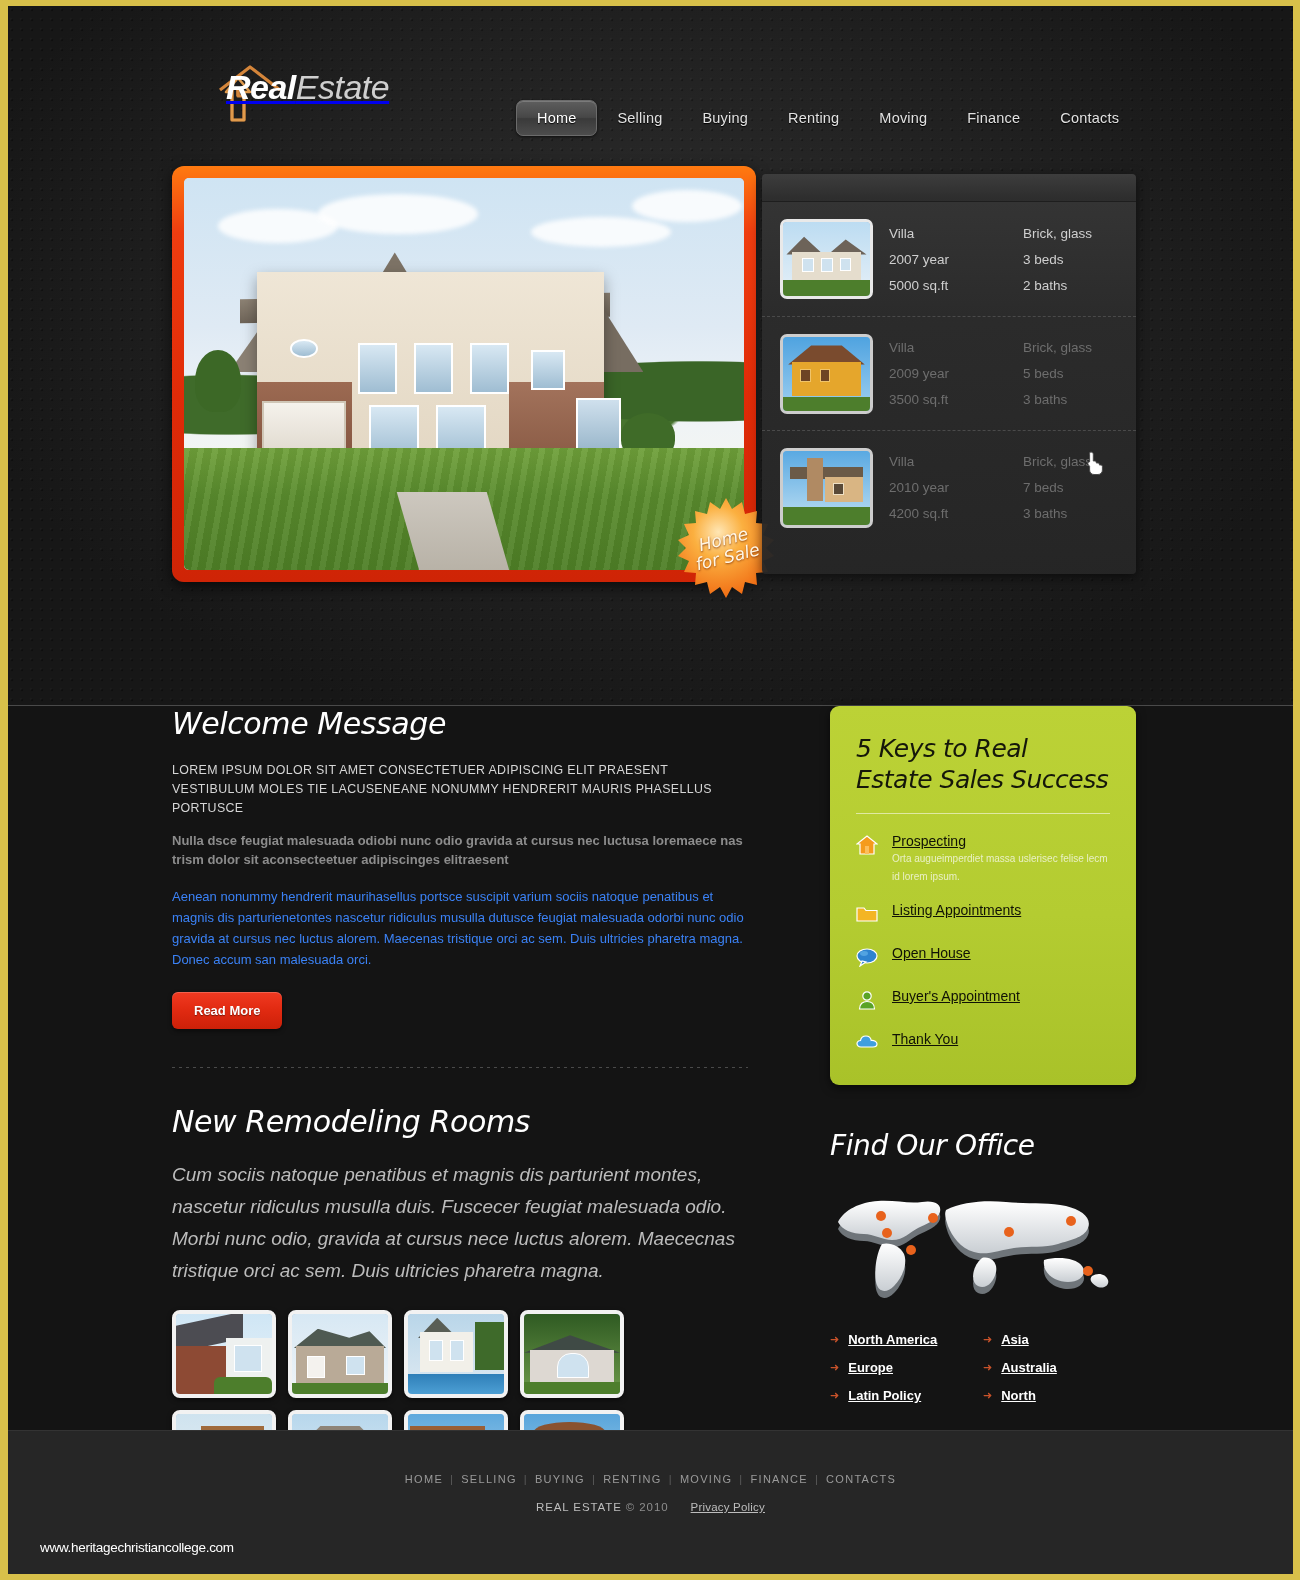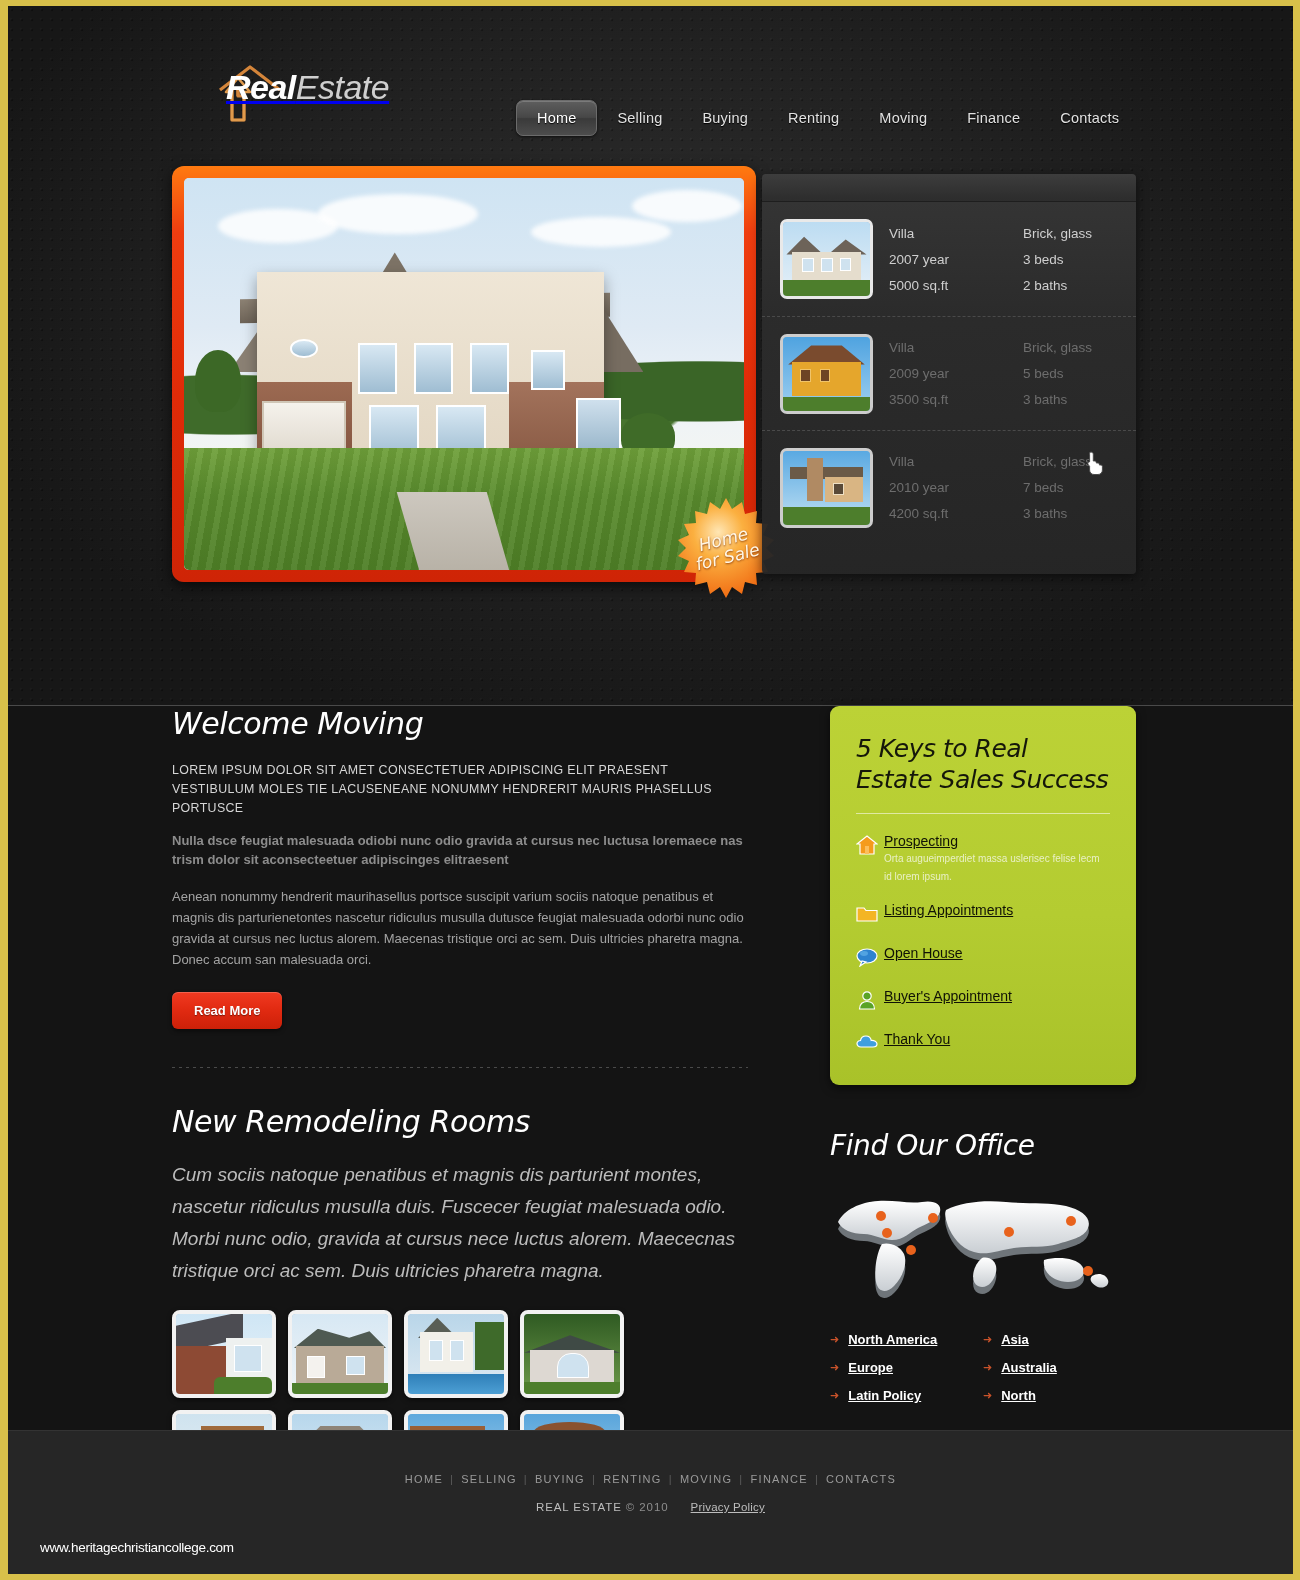--- a/index.html
+++ b/index.html
@@ -158,21 +158,21 @@
   }
   .lead {
     margin-top: 20px;
     font-size: 12.4px; color: #d6d6d6; line-height: 1.55;
     letter-spacing: .35px; text-transform: uppercase;
   }
   .sub {
     margin-top: 12px; font-size: 13px; color: #8c8c8c; line-height: 1.5; font-weight: bold;
   }
   .body-txt {
-    margin-top: 16px; font-size: 13px; color: #a3a3a3; line-height: 1.62;
+    margin-top: 16px; font-size: 13px; color: #3b82f6; line-height: 1.62;
   }
   .ital {
     margin-top: 20px; font-size: 19px; color: #bcbcbc; line-height: 1.68; font-style: italic;
   }
 
   .btn-read {
     display: inline-block; margin-top: 22px;
     background: linear-gradient(180deg,#f03a22 0%, #e22b12 45%, #cc2008 100%);
     color: #fff; font-size: 13px; font-weight: bold;
     padding: 11px 22px; border-radius: 6px; border: none;
@@ -205,21 +205,21 @@
   .green-box {
     background: linear-gradient(180deg,#bcd236 0%, #b4cc31 55%, #a9c229 100%);
     border-radius: 9px; padding: 28px 26px 30px 26px;
     box-shadow: 0 3px 10px rgba(0,0,0,.6);
   }
   .green-box h3 {
     font-size: 25px; font-style: italic; font-weight: normal; color: #15170a;
     line-height: 1.22; letter-spacing: -0.5px; font-family: "DejaVu Sans", sans-serif;
   }
   .gb-rule { height:1px; background: rgba(255,255,255,.55); margin: 18px 0 18px 0; }
-  .gb-item { display: flex; gap: 6px; margin-bottom: 17px; }
+  .gb-item { display: flex; gap: 14px; margin-bottom: 17px; }
   .gb-icon { width: 22px; flex: 0 0 22px; padding-top: 2px; }
   .gb-link {
     font-size: 14px; color: #101205; text-decoration: underline; display: inline-block;
   }
   .gb-desc { font-size: 10px; color: #e9f0c5; line-height: 1.75; }
 
   
   .office { margin-top: 44px; }
   .office h2 { font-size: 28px; }
   .map-wrap { margin-top: 26px; height: 118px; position: relative; }
@@ -439,21 +439,21 @@
         </svg>
       </span>
     </div>
   </div>
 
   <div class="main">
 
     <div class="col-left">
 
       <section>
-        <h2 class="sec-title">Welcome Moving</h2>
+        <h2 class="sec-title">Welcome Message</h2>
         <p class="lead">LOREM IPSUM DOLOR SIT AMET CONSECTETUER ADIPISCING ELIT PRAESENT VESTIBULUM MOLES TIE LACUSENEANE NONUMMY HENDRERIT MAURIS PHASELLUS PORTUSCE</p>
         <p class="sub">Nulla dsce feugiat malesuada odiobi nunc odio gravida at cursus nec luctusa loremaece nas trism dolor sit aconsecteetuer adipiscinges elitraesent</p>
         <p class="body-txt">Aenean nonummy hendrerit maurihasellus portsce suscipit varium sociis natoque penatibus et magnis dis parturienetontes nascetur ridiculus musulla dutusce feugiat malesuada odorbi nunc odio gravida at cursus nec luctus alorem. Maecenas tristique orci ac sem. Duis ultricies pharetra magna. Donec accum san malesuada orci.</p>
         <a class="btn-read" href="#">Read More</a>
       </section>
 
       <div class="dashed-sep"></div>
 
       <section>
         <h2 class="sec-title">New Remodeling Rooms</h2>

